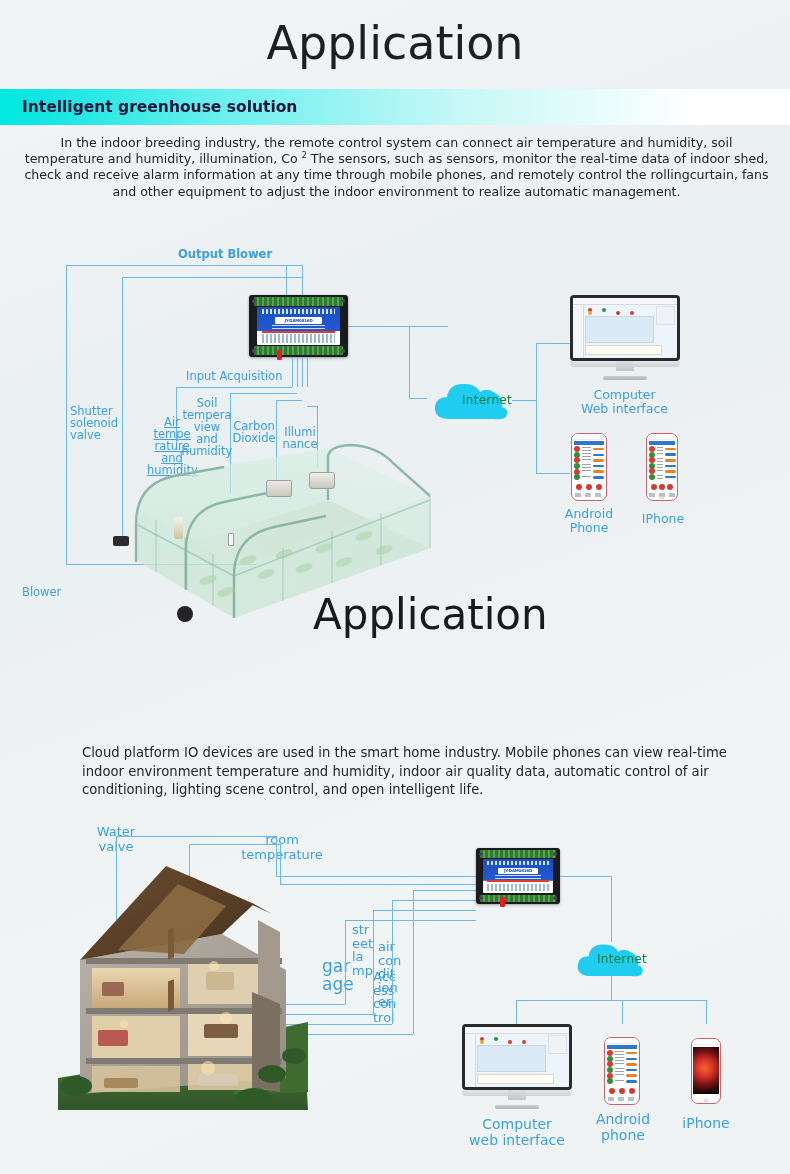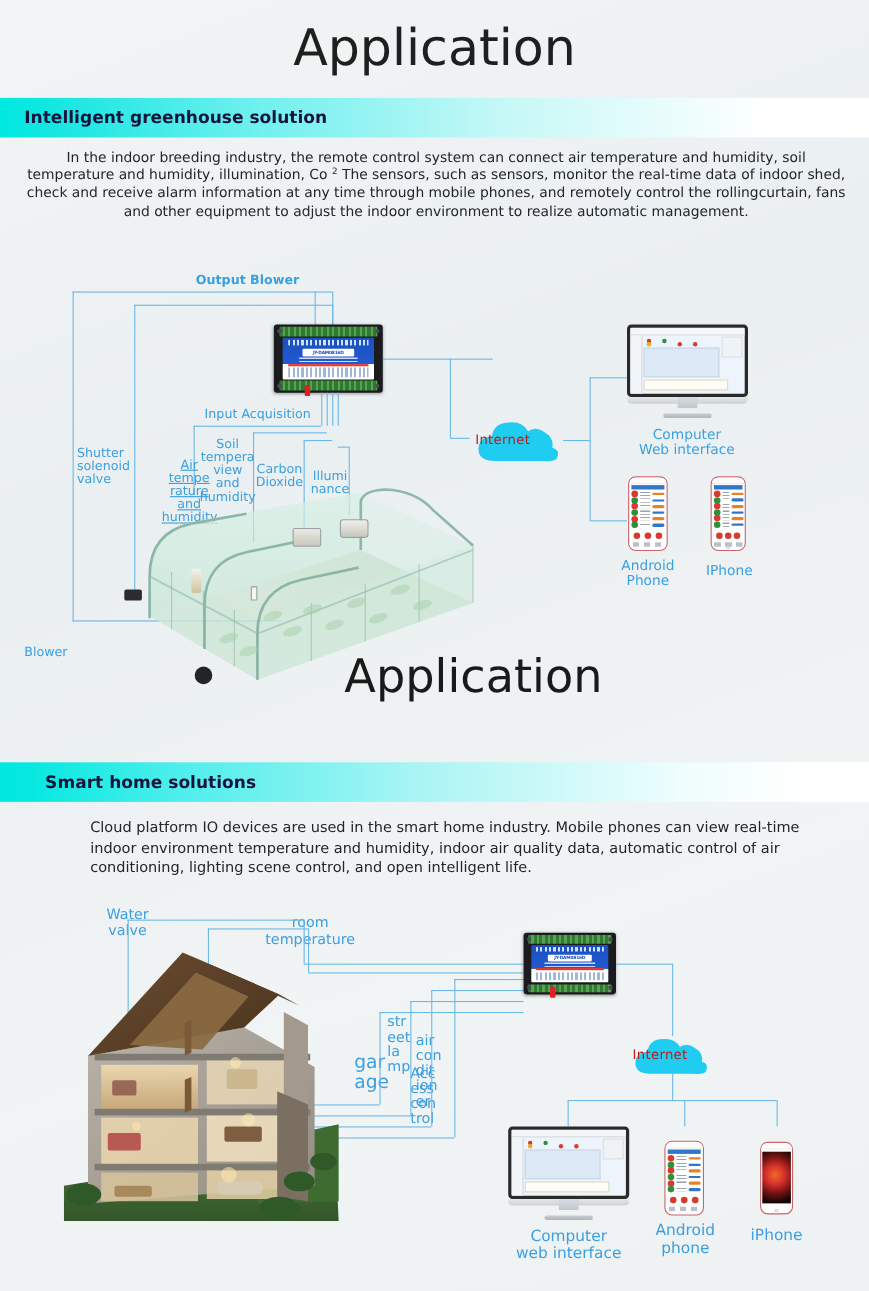--- a/index.html
+++ b/index.html
@@ -114,23 +114,23 @@
     position: absolute; width: 5px; height: 10px; background: #e02020;
     border-radius: 1px; bottom: -3px; left: 28%;
   }
 
   
   .greenhouse { position: absolute; }
   .gh-svg { display: block; }
 
   
   .cloud {
-    position: absolute; color: #b91c1c;
+    position: absolute; color: #15803d;
     font-family: "DejaVu Sans", sans-serif;
-    display: flex; align-items: center; justify-content: flex-start;
+    display: flex; align-items: center; justify-content: flex-end;
   }
   .cloud .cloud-label {
     position: relative; z-index: 2; font-size: 12px; letter-spacing: .3px;
   }
 
   
   .monitor { position: absolute; }
   .mon-screen {
     position: absolute; left: 0; top: 0; width: 100%; height: 78%;
     background: #2a2a2a; border-radius: 4px; padding: 3px;
@@ -470,23 +470,20 @@
           <i></i>
           <i></i>
         </div>
       <div class="ph-foot"></div>
       <div class="ph-home"></div>
     </div>
     <div class="dlabel" style="left:632px; top:272px; width:62px; text-align:center; font-size:12.5px;">IPhone</div>
 
   </div>
 
-  <div class="sec-bar" id="bar-smarthome">
-    <span class="sec-title">Smart home solutions</span>
-  </div>
 
   <div class="para" id="para-smarthome"><span>Cloud platform IO devices are used in the smart home industry. Mobile phones can view real-time indoor environment temperature and humidity, indoor air quality data, automatic control of air conditioning, lighting scene control, and open intelligent life.</span></div>
 
   <div class="diagram" id="diag-home" style="left:0; top:818px; width:790px; height:356px;">
 
     <div class="dlabel" style="left:90px; top:6px; font-size:13px; text-align:center; width:52px; line-height:1.18;">Water
 valve</div>
     <div class="dlabel" style="left:228px; top:14px; font-size:13px; text-align:center; width:108px; line-height:1.18;">room
 temperature</div>
     <div class="dlabel" style="left:322px; top:140px; font-size:17px; width:24px; line-height:1.05;">gar

